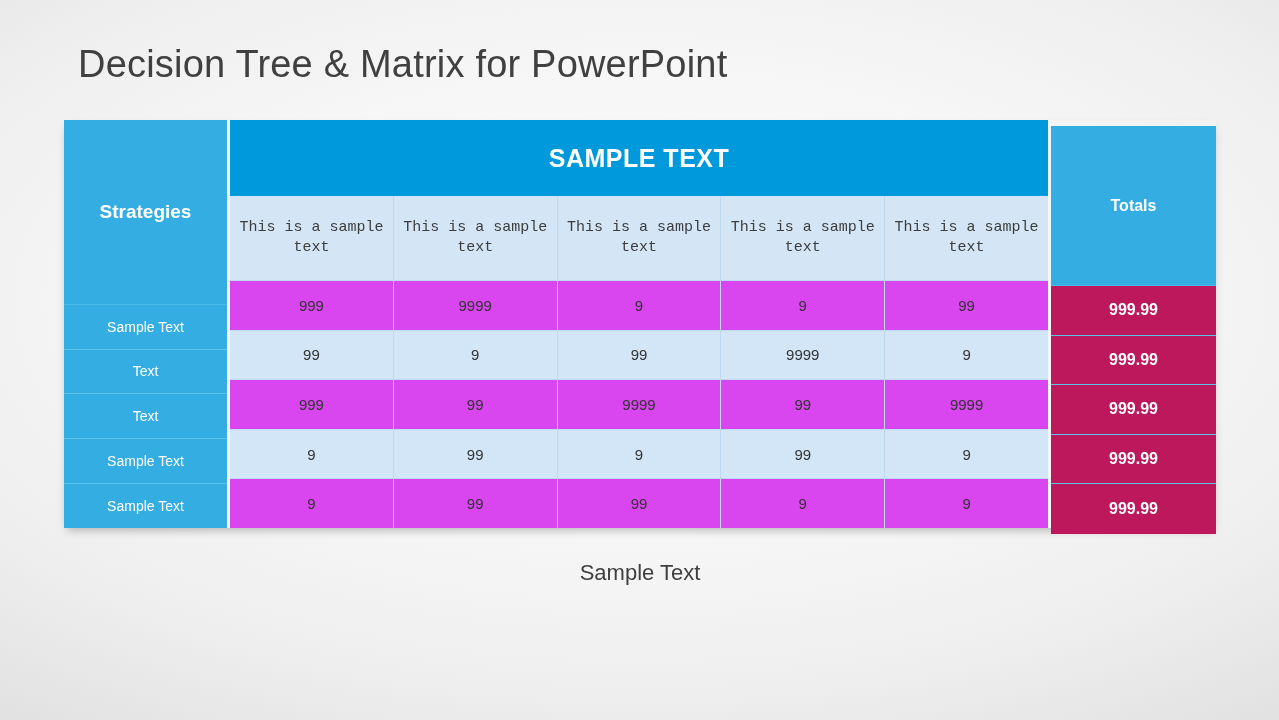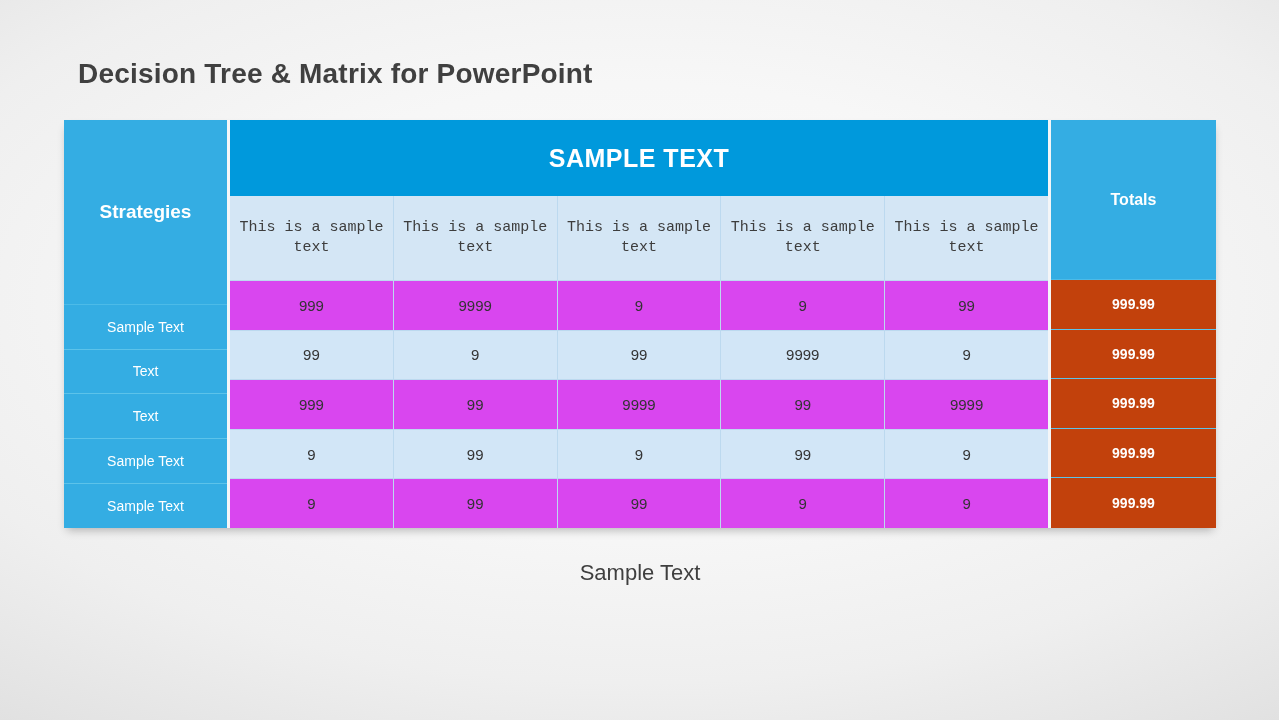--- a/index.html
+++ b/index.html
@@ -14,23 +14,23 @@
     font-family: "Liberation Sans", sans-serif;
     background:
       radial-gradient(ellipse 90% 80% at 50% 42%, #fbfbfb 0%, #f7f7f7 38%, #efefef 66%, #e3e3e3 88%, #dcdcdc 100%);
     position: relative;
   }
 
   
   #slide-title {
     position: absolute;
     left: 78px;
-    top: 58px;
-    font-size: 28px;
-    font-weight: 700;
+    top: 43px;
+    font-size: 38px;
+    font-weight: 400;
     color: #404040;
     letter-spacing: 0.2px;
     white-space: nowrap;
   }
 
   
   #matrix-table {
     position: absolute;
     left: 64px;
     top: 120px;
@@ -133,43 +133,44 @@
   }
   .data-cell:last-child { border-right: none; }
 
   
   #totals-column {
     width: 165px;
     flex: 0 0 165px;
     display: flex;
     flex-direction: column;
     background: #34ade3;
+    margin-top: 6px;
   }
   #totals-header {
     height: 160px;
     flex: 0 0 160px;
     display: flex;
     align-items: center;
     justify-content: center;
     color: #ffffff;
     font-size: 16px;
     font-weight: bold;
     background: #34ade3;
     border-bottom: 1px solid #4cbbe8;
   }
   .totals-cell {
     height: 49.6px;
     flex: 0 0 49.6px;
     display: flex;
     align-items: center;
     justify-content: center;
     color: #ffffff;
-    font-size: 14px;
-    font-weight: bold;
-    background: #c2410c;
+    font-size: 16px;
+    font-weight: bold;
+    background: #be185d;
     border-bottom: 1px solid #5cc3ea;
   }
   .totals-cell:last-child { border-bottom: none; }
 
   
   #caption-block {
     position: absolute;
     left: 230px;
     top: 560px;
     width: 820px;

